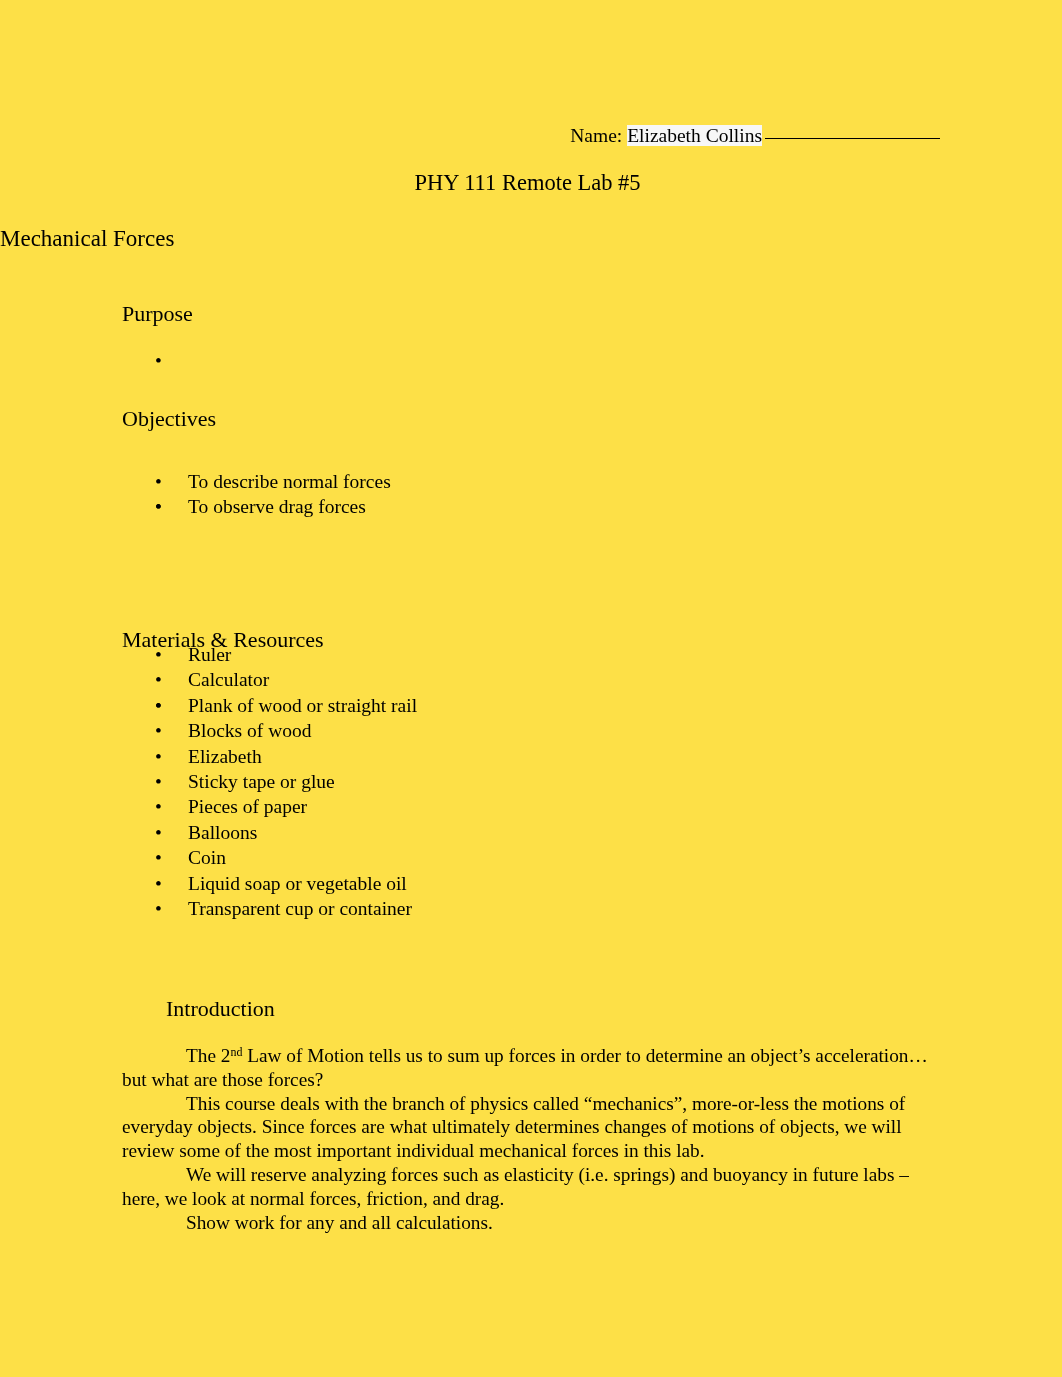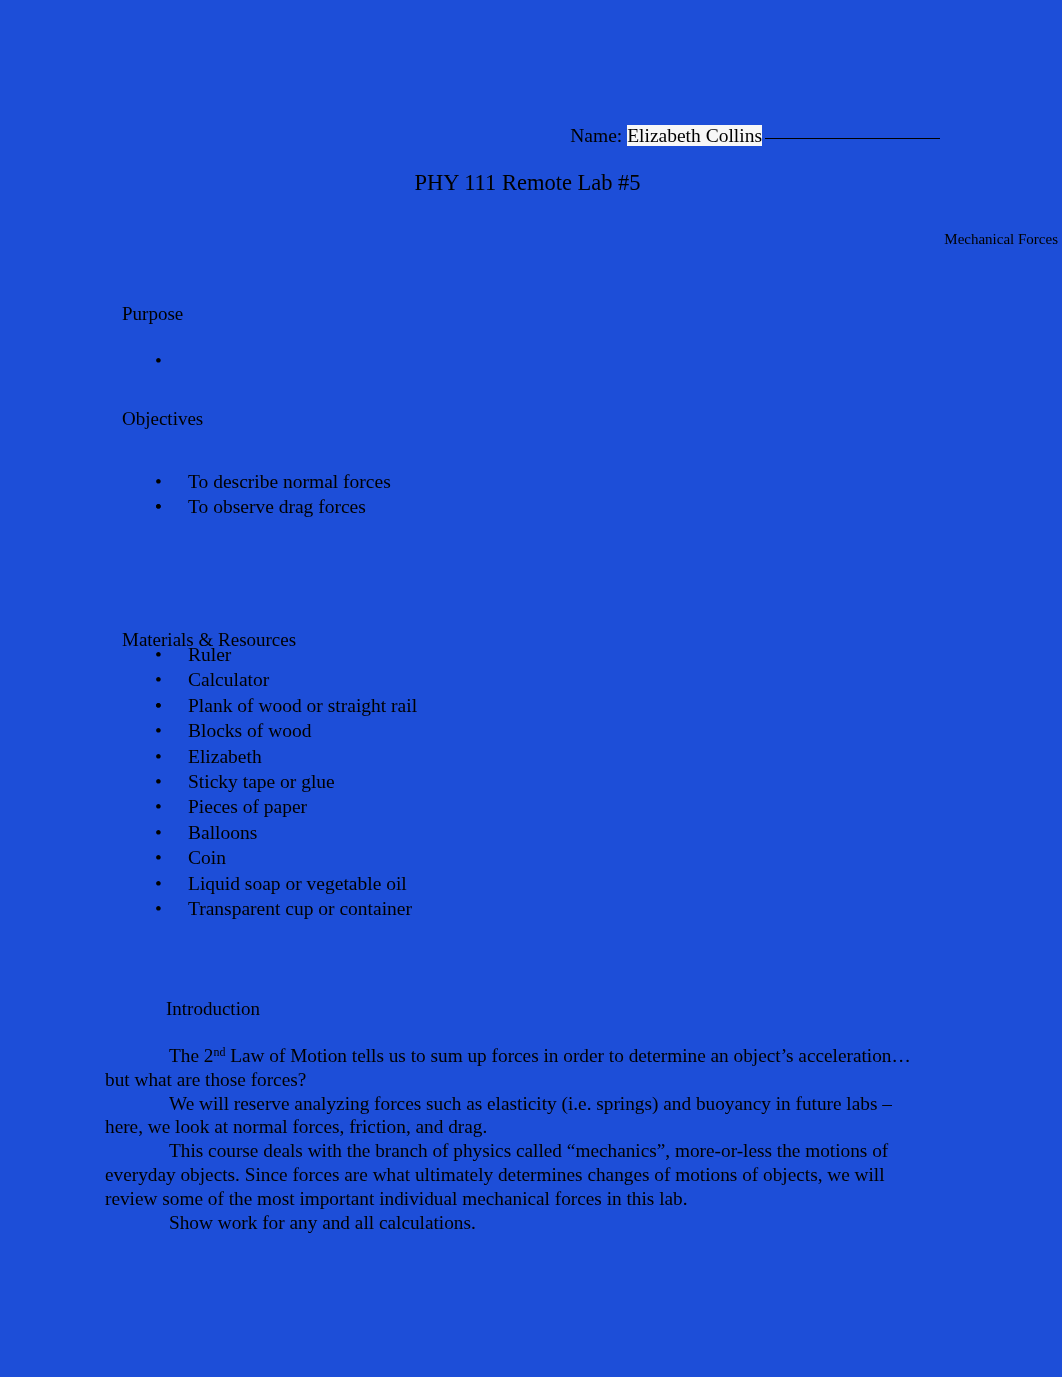--- a/index.html
+++ b/index.html
@@ -11,21 +11,21 @@
     width: 1062px;
     height: 1377px;
     position: relative;
     font-family: "Liberation Serif", "DejaVu Serif", serif;
     color: #000000;
     -webkit-font-smoothing: antialiased;
   }
   .page {
     position: absolute;
     inset: 0;
-    background: #1d4ed8;
+    background: #fde047;
     padding: 0;
   }
 
   
   .name-line {
     position: absolute;
     top: 124px;
     left: 122px;
     right: 122px;
     font-size: 19.5px;
@@ -52,30 +52,30 @@
     width: 1055px;
     text-align: center;
     font-size: 22.5px;
     line-height: 28px;
   }
   .doc-subtitle {
     position: absolute;
     top: 225px;
     left: 0;
     width: 1058px;
-    text-align: right;
-    font-size: 15px;
+    text-align: left;
+    font-size: 23px;
     line-height: 28px;
   }
 
   
   .section-heading {
     position: absolute;
     left: 122px;
-    font-size: 19px;
+    font-size: 22px;
     line-height: 25px;
     white-space: nowrap;
   }
 
   
   .bullet-list {
     position: absolute;
     left: 122px;
     margin: 0;
     padding: 0;
@@ -92,21 +92,21 @@
     position: absolute;
     left: 33px;
     top: 0;
     font-size: 19.5px;
     line-height: 25.4px;
   }
 
   
   .body-block {
     position: absolute;
-    left: 105px;
+    left: 122px;
     width: 812px;
     font-size: 19.3px;
     line-height: 23.8px;
     text-align: left;
   }
   .body-para {
     margin: 0;
     text-indent: 64px;
   }
   sup {
@@ -197,18 +197,18 @@
     <li class="bullet-item">
       <span class="bullet-glyph">•</span>
       <span>Transparent cup or container</span>
     </li>
   </ul>
 
   <div class="section-heading" style="top:996px;margin-left:44px;">Introduction</div>
 
   <div class="body-block" style="top:1044px;">
     <p class="body-para"><span>The 2</span><sup>nd</sup><span> Law of Motion tells us to sum up forces in order to determine an object’s acceleration… but what are those forces?</span></p>
+    <p class="body-para">This course deals with the branch of physics called “mechanics”, more-or-less the motions of everyday objects. Since forces are what ultimately determines changes of motions of objects, we will review some of the most important individual mechanical forces in this lab.</p>
     <p class="body-para">We will reserve analyzing forces such as elasticity (i.e. springs) and buoyancy in future labs – here, we look at normal forces, friction, and drag.</p>
-    <p class="body-para">This course deals with the branch of physics called “mechanics”, more-or-less the motions of everyday objects. Since forces are what ultimately determines changes of motions of objects, we will review some of the most important individual mechanical forces in this lab.</p>
     <p class="body-para">Show work for any and all calculations.</p>
   </div>
 
 </div>
 
 </body></html>

